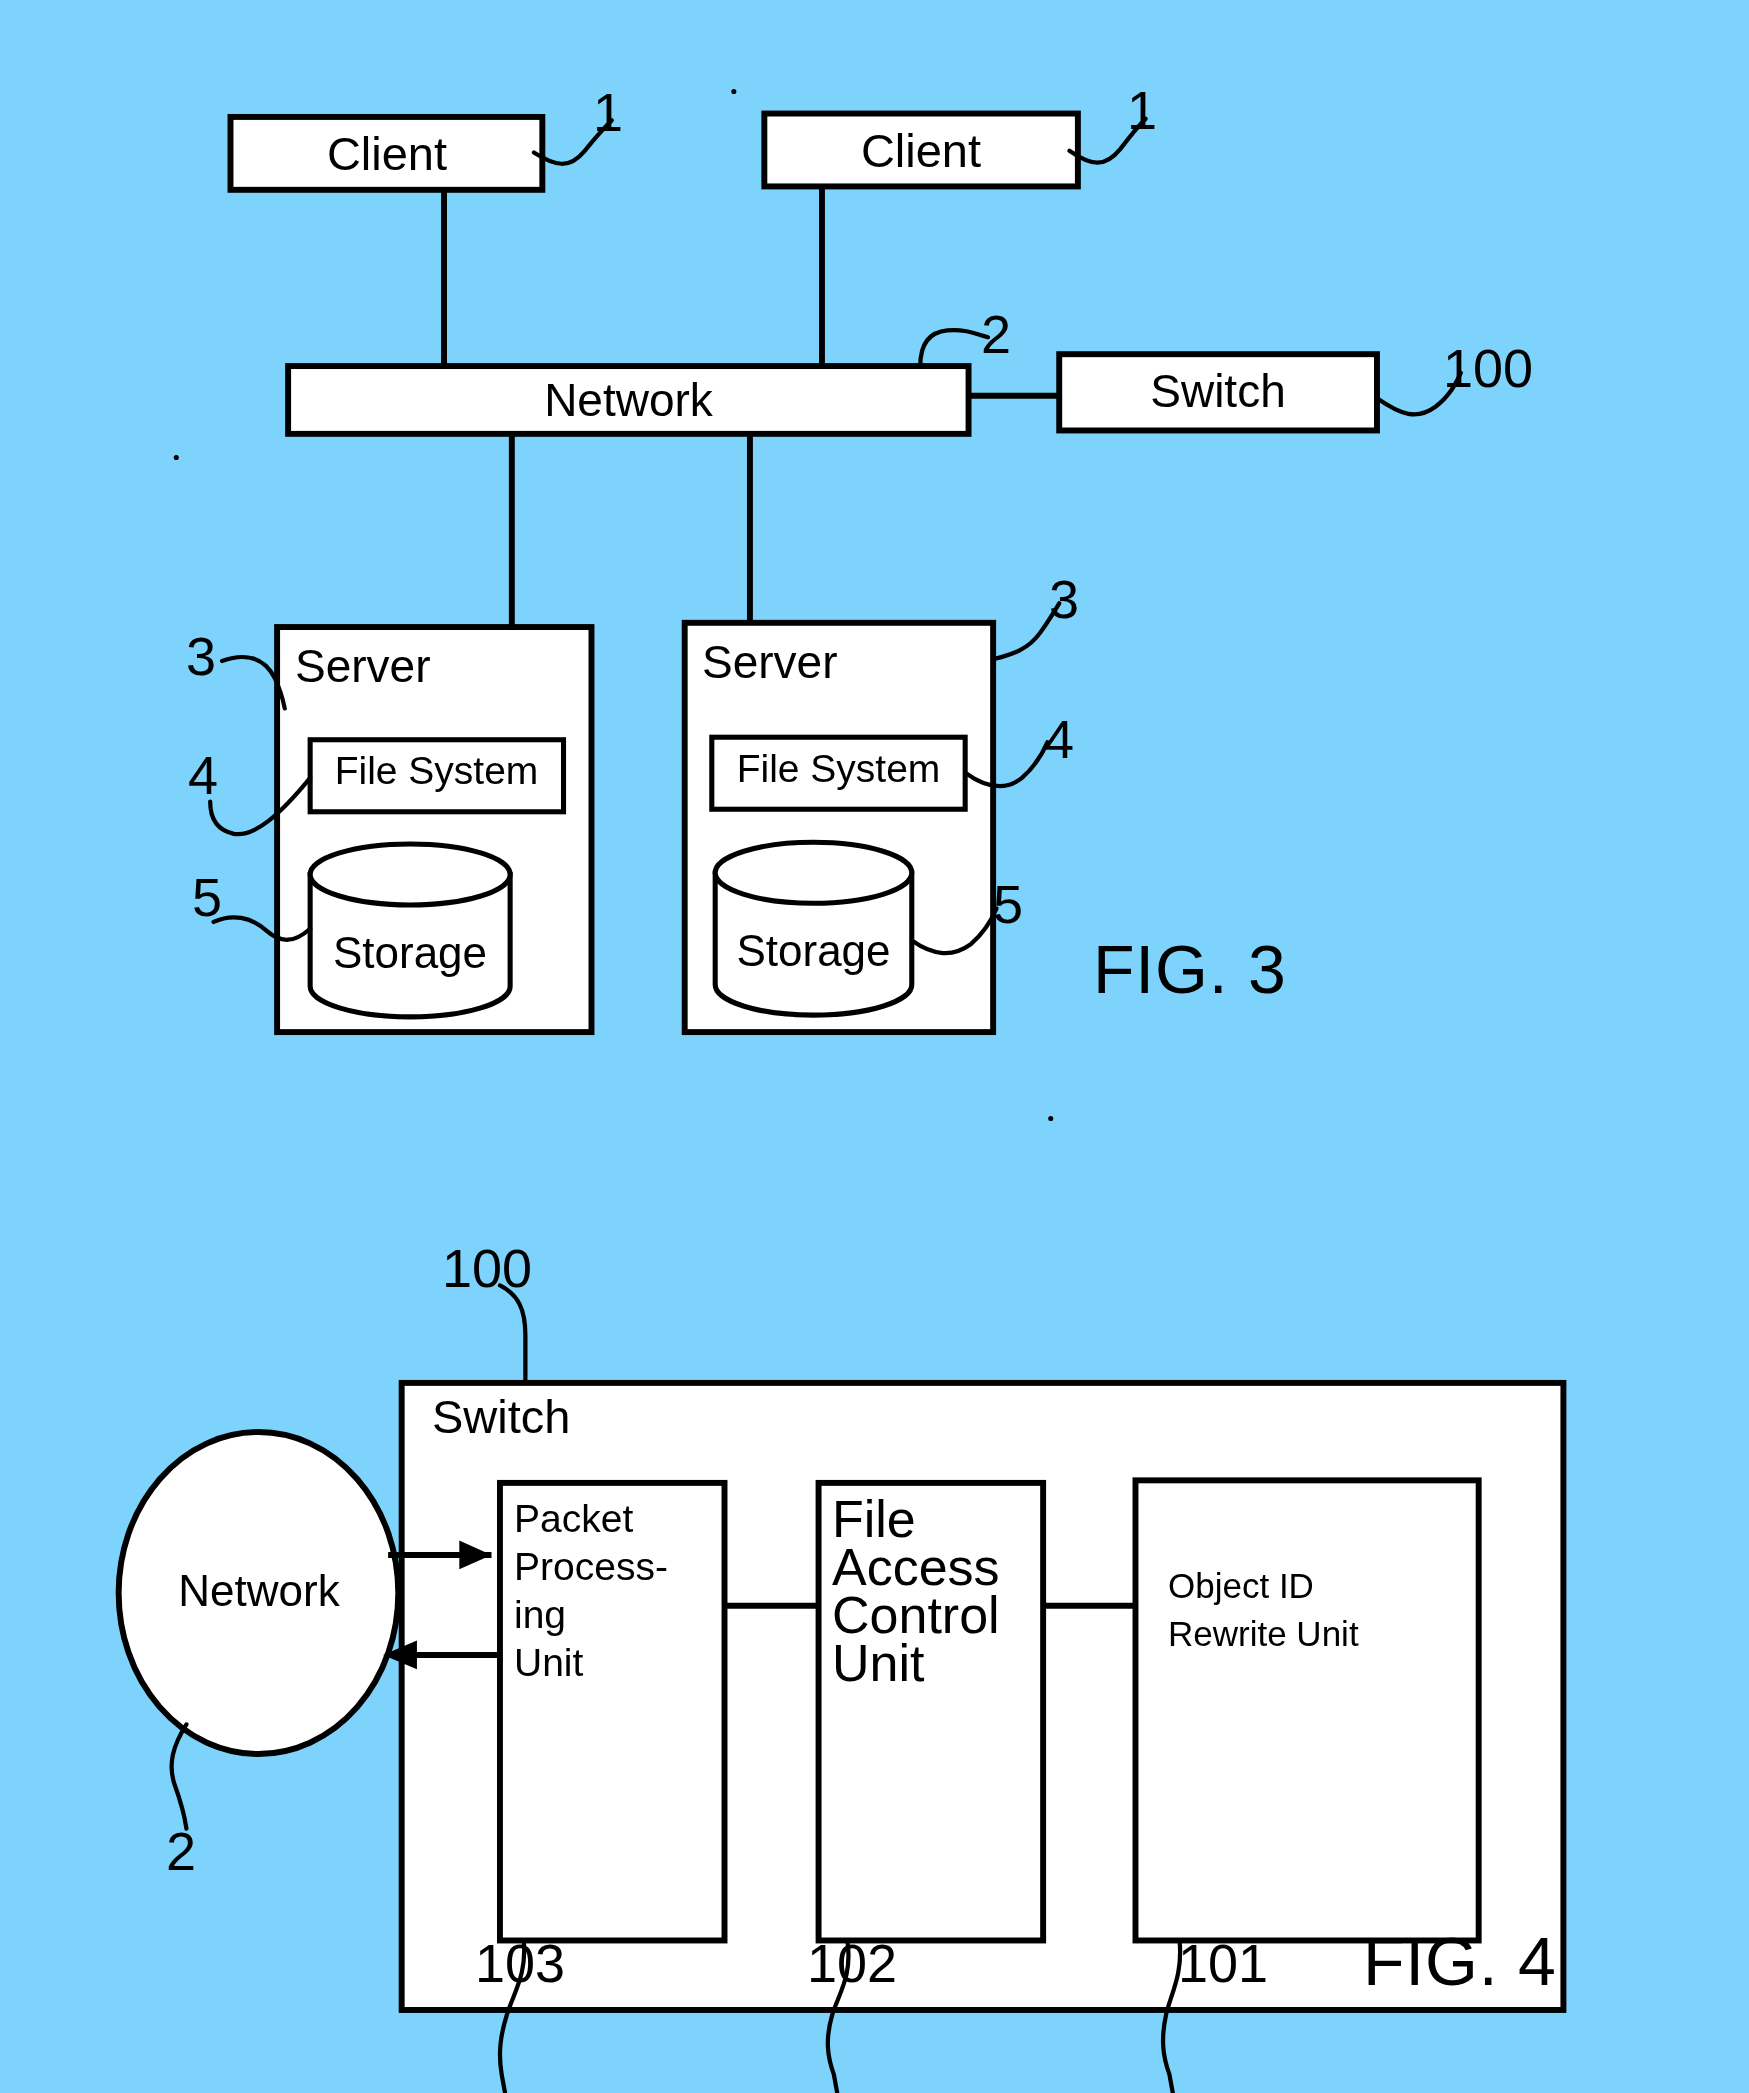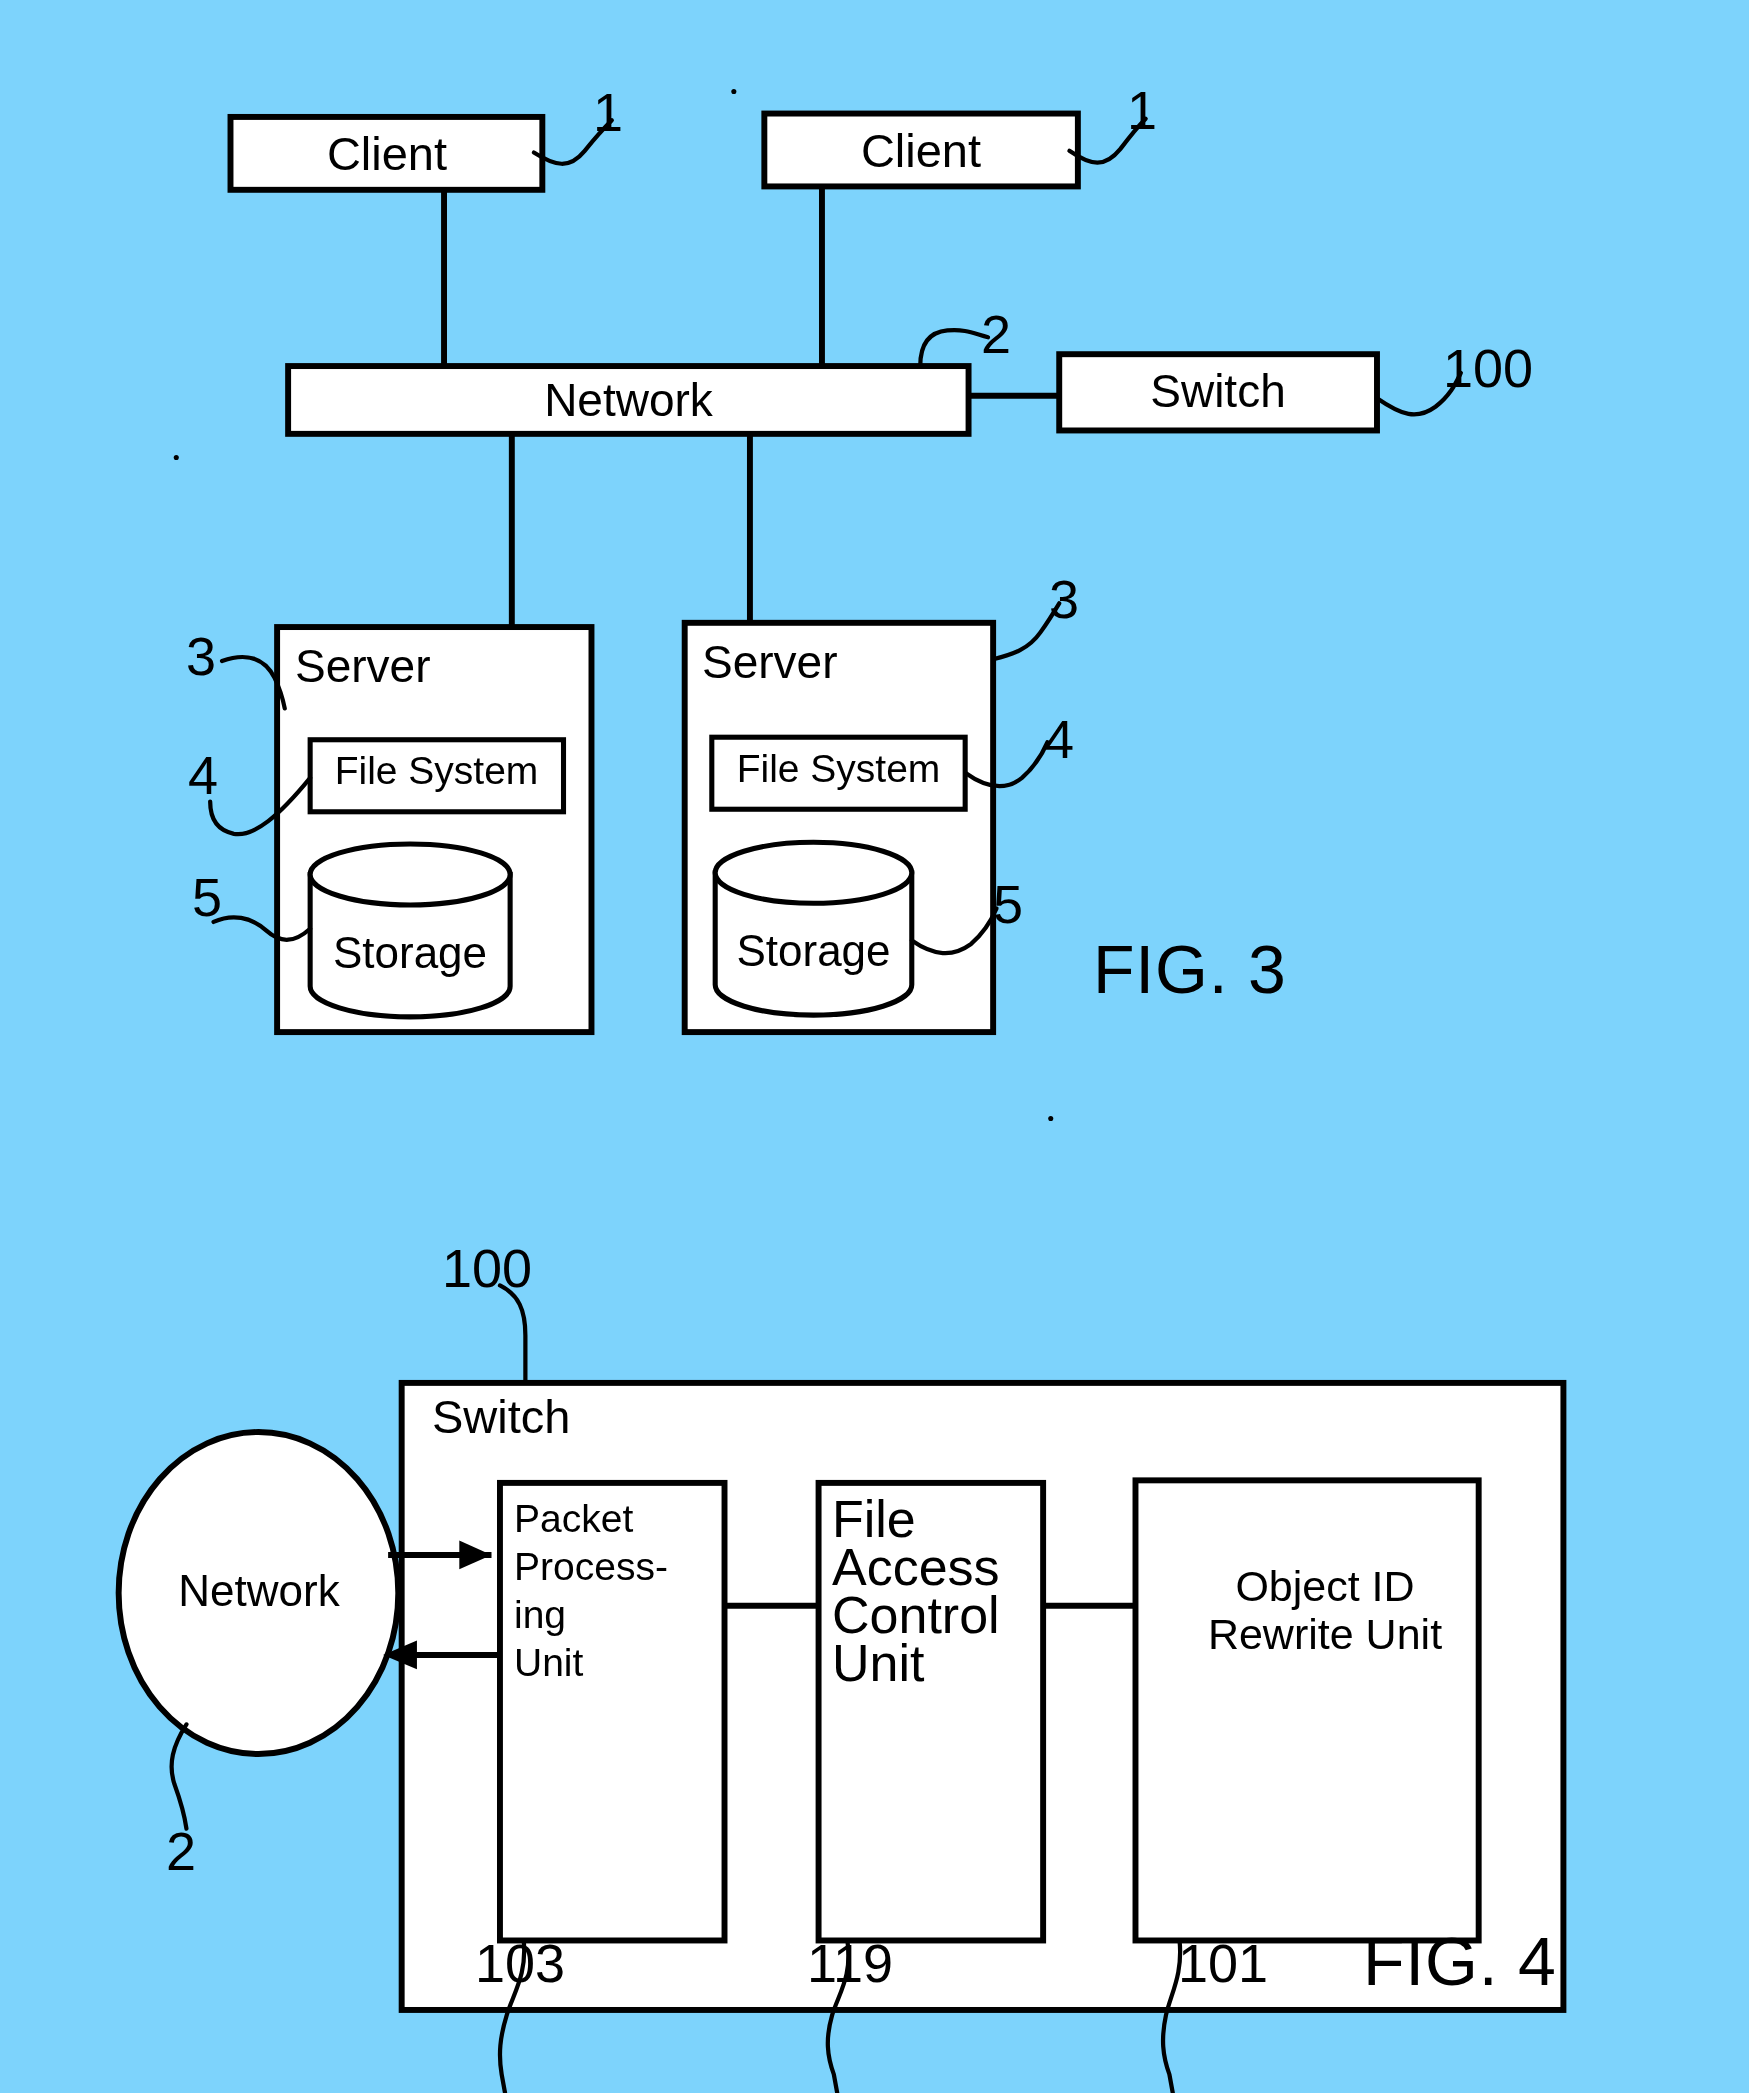--- a/index.html
+++ b/index.html
@@ -174,31 +174,31 @@
     <div>Unit</div>
   </div>
 
   <div style="position:absolute;left:832px;top:1495px;width:212px;font-size:52px;line-height:48px;text-align:left;">
     <div>File</div>
     <div>Access</div>
     <div>Control</div>
     <div>Unit</div>
   </div>
 
-  <div style="position:absolute;left:1168px;top:1562px;width:314px;font-size:43px;line-height:48px;text-align:center;">
+  <div style="position:absolute;left:1168px;top:1562px;width:314px;font-size:35px;line-height:48px;text-align:left;">
     <div>Object ID</div>
     <div>Rewrite Unit</div>
   </div>
 
   <div style="position:absolute;left:442px;top:1239px;font-size:54px;line-height:59px;">100</div>
 
   <div style="position:absolute;left:166px;top:1822px;font-size:54px;line-height:59px;">2</div>
 
   <div style="position:absolute;left:475px;top:1934px;font-size:54px;line-height:59px;">103</div>
 
-  <div style="position:absolute;left:807px;top:1934px;font-size:54px;line-height:59px;">119</div>
+  <div style="position:absolute;left:807px;top:1934px;font-size:54px;line-height:59px;">102</div>
 
   <div style="position:absolute;left:1142px;top:1934px;font-size:54px;line-height:59px;margin-left:36px;">101</div>
 
   <div style="position:absolute;left:1363px;top:1924px;font-size:68px;line-height:75px;letter-spacing:0.8px;">FIG. 4</div>
 
 </div>
 
 
 </body></html>

